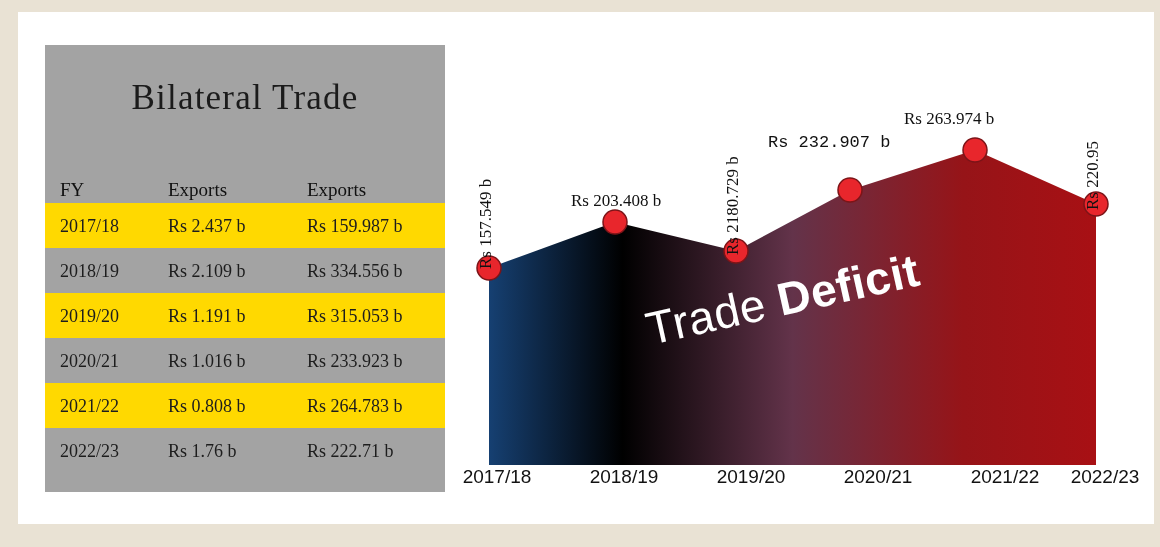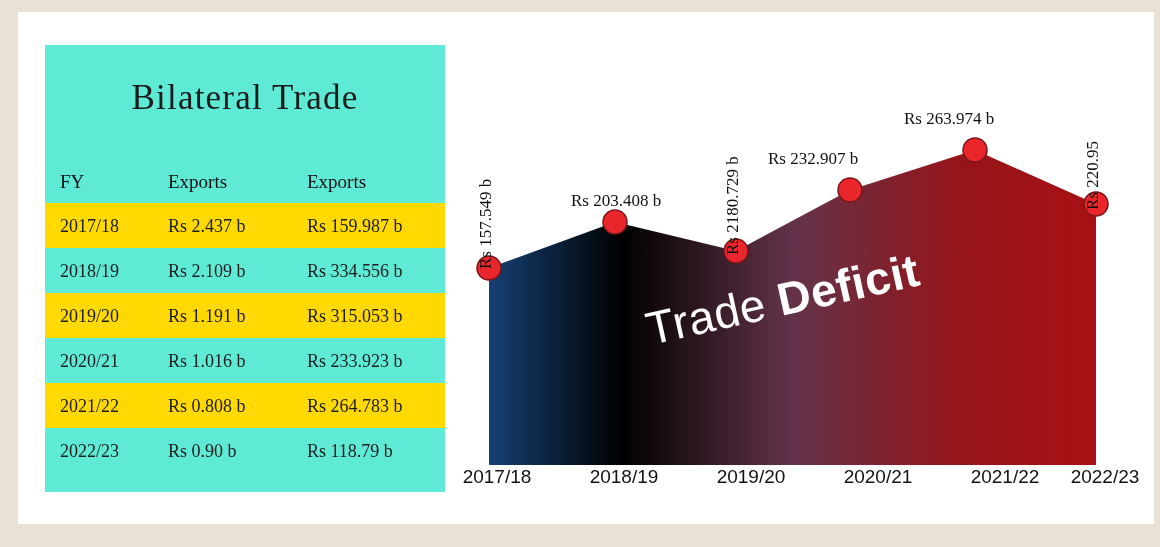--- a/index.html
+++ b/index.html
@@ -32,21 +32,21 @@
     background: #ffffff;
   }
 
   
   #table-panel {
     position: absolute;
     left: 45px;
     top: 45px;
     width: 400px;
     height: 447px;
-    background: #5eead4;
+    background: #a3a3a3;
   }
 
   #table-title {
     position: absolute;
     left: 0;
     top: 33px;
     width: 400px;
     text-align: center;
     font-family: "Liberation Serif", serif;
     font-size: 35px;
@@ -146,21 +146,21 @@
 </style>
 </head>
 <body>
 
 <div id="root">
   <div id="canvas"></div>
 
   <div id="table-panel">
     <div id="table-title">Bilateral Trade</div>
 
-    <div class="trow thead" style="top:114px;">
+    <div class="trow thead" style="top:122px;">
       <span class="cell c-fy">FY</span>
       <span class="cell c-exports">Exports</span>
       <span class="cell c-imports">Exports</span>
     </div>
 
     <div class="trow hl" style="top:158px;">
       <span class="cell c-fy">2017/18</span>
       <span class="cell c-exports">Rs 2.437 b</span>
       <span class="cell c-imports">Rs 159.987 b</span>
     </div>
@@ -184,22 +184,22 @@
     </div>
 
     <div class="trow hl" style="top:338px;">
       <span class="cell c-fy">2021/22</span>
       <span class="cell c-exports">Rs 0.808 b</span>
       <span class="cell c-imports">Rs 264.783 b</span>
     </div>
 
     <div class="trow" style="top:383px;">
       <span class="cell c-fy">2022/23</span>
-      <span class="cell c-exports">Rs 0.90 b</span>
-      <span class="cell c-imports">Rs 118.79 b</span>
+      <span class="cell c-exports">Rs 1.76 b</span>
+      <span class="cell c-imports">Rs 222.71 b</span>
     </div>
   </div>
 
   <div id="chart">
 
     <div id="plot">
       <svg width="690" height="430" viewBox="0 0 690 430" xmlns="http://www.w3.org/2000/svg">
         <defs>
           <linearGradient id="areaGrad" x1="0" y1="0" x2="1" y2="0">
             <stop offset="0" stop-color="#164072"></stop>
@@ -220,21 +220,21 @@
         <circle cx="641" cy="159" r="12" fill="#e8262c" stroke="#7c1418" stroke-width="1.5"></circle>
       </svg>
     </div>
 
     <span class="dlabel vert" style="left:41px;  top:204px;">Rs 157.549 b</span>
 
     <span class="dlabel" style="left:116px; top:146px;">Rs 203.408 b</span>
 
     <span class="dlabel vert" style="left:288px; top:190px;">Rs 2180.729 b</span>
 
-    <span class="dlabel" style="left:313px; top:104px;">Rs 232.907 b</span>
+    <span class="dlabel" style="left:313px; top:88px;font-family:Liberation Mono, monospace;">Rs 232.907 b</span>
 
     <span class="dlabel" style="left:449px; top:64px;text-align:center;">Rs 263.974 b</span>
 
     <span class="dlabel vert" style="left:648px; top:145px;">Rs 220.95</span>
 
     <div id="deficit-text">
       <span class="light">Trade</span>
       <span class="bold">Deficit</span>
     </div>
 

